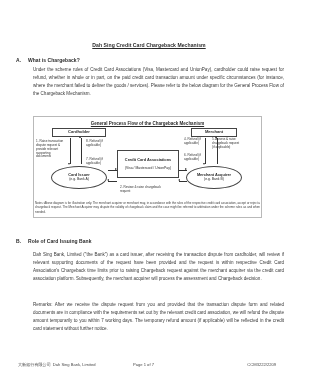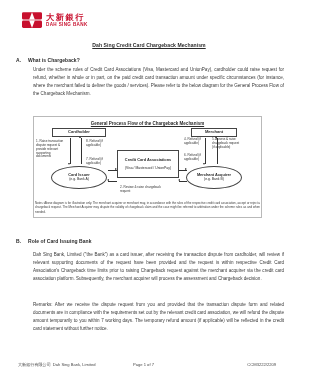--- a/index.html
+++ b/index.html
@@ -86,34 +86,20 @@
   .f-left{position:absolute;left:18px;top:0;font-size:4.1px;color:#4a4a4a;display:flex;align-items:baseline;gap:2px;}
   .f-left .cn{font-family:"DejaVu Sans", sans-serif;font-size:4.1px;}
   .f-center{position:absolute;left:133px;top:0;font-size:4.1px;color:#4a4a4a;}
   .f-right{position:absolute;right:22px;top:0;font-size:4.1px;color:#4a4a4a;}
 </style>
 </head>
 <body>
 
 <div class="page">
 
-  <div class="logo-wrap">
-    <span class="logo-mark">
-      <svg width="20" height="18" viewBox="0 0 20 18" aria-hidden="true">
-        <path d="M1.4 1.2 H18.6 A1.4 1.4 0 0 1 20 2.6 V7.2 A1.4 1.4 0 0 1 18.6 8.6 H1.4 A1.4 1.4 0 0 1 0 7.2 V2.6 A1.4 1.4 0 0 1 1.4 1.2 Z" fill="#c8102e"></path>
-        <path d="M10 1.2 L7.2 8.6 H12.8 Z" fill="#ffffff"></path>
-        <path d="M1.4 9.6 H18.6 A1.4 1.4 0 0 1 20 11 V15.6 A1.4 1.4 0 0 1 18.6 17 H1.4 A1.4 1.4 0 0 1 0 15.6 V11 A1.4 1.4 0 0 1 1.4 9.6 Z" fill="#c8102e"></path>
-        <path d="M10 17 L7.2 9.6 H12.8 Z" fill="#ffffff"></path>
-      </svg>
-    </span>
-    <span class="logo-text">
-      <span class="logo-cn">大新銀行</span>
-      <span class="logo-en">DAH SING BANK</span>
-    </span>
-  </div>
 
   <div class="doc-title">Dah Sing Credit Card Chargeback Mechanism</div>
 
   <div class="section-head" id="secA">
     <span class="sec-letter">A.</span>
     <span>What is Chargeback?</span>
   </div>
   <div class="para" id="paraA">Under the scheme rules of Credit Card Associations (Visa, Mastercard and UnionPay), cardholder could raise request for refund, whether in whole or in part, on the paid credit card transaction amount under specific circumstances (for instance, where the merchant failed to deliver the goods / services). Please refer to the below diagram for the General Process Flow of the Chargeback Mechanism.</div>
 
   <div class="diagram">

